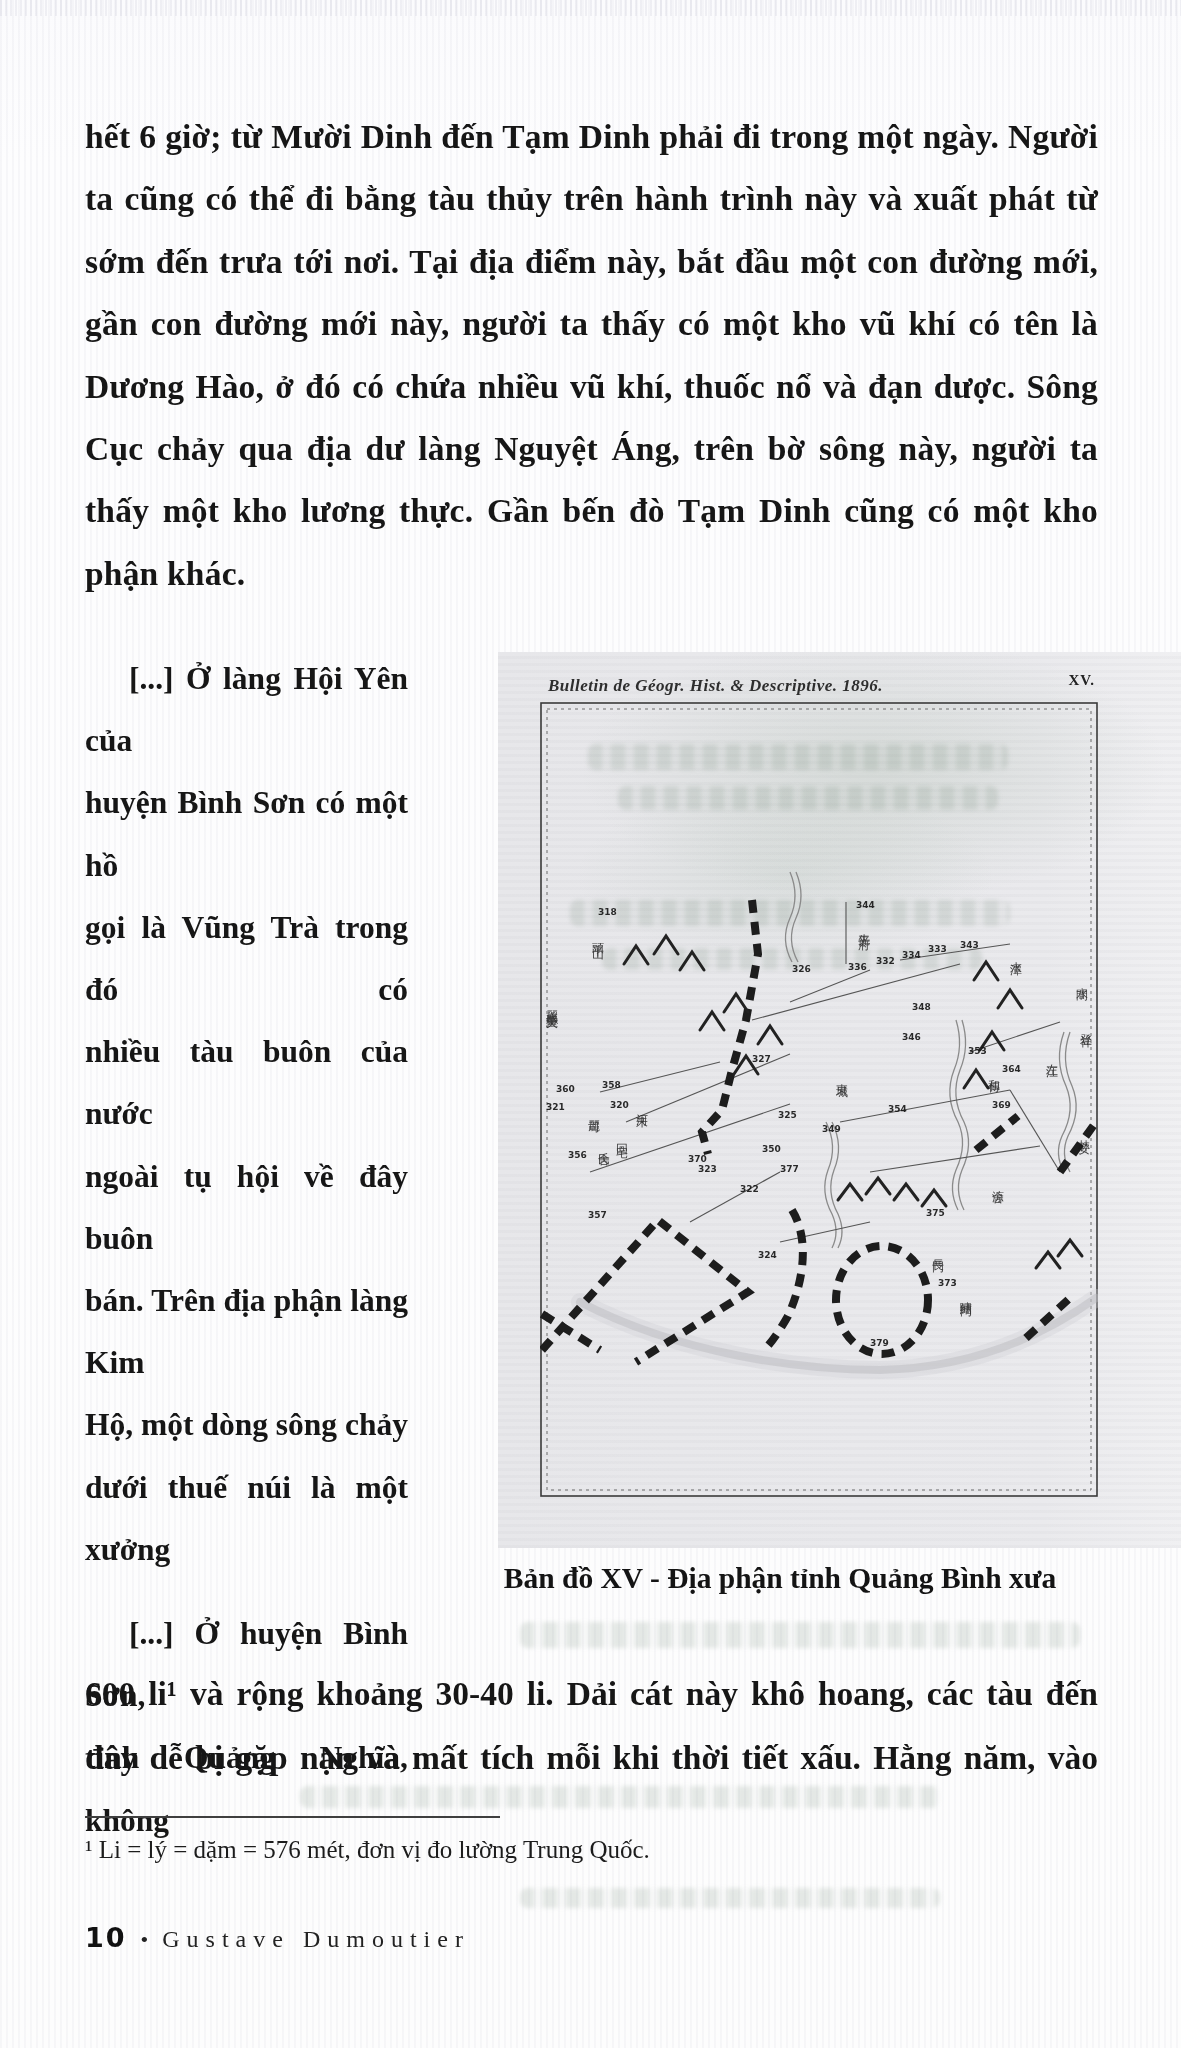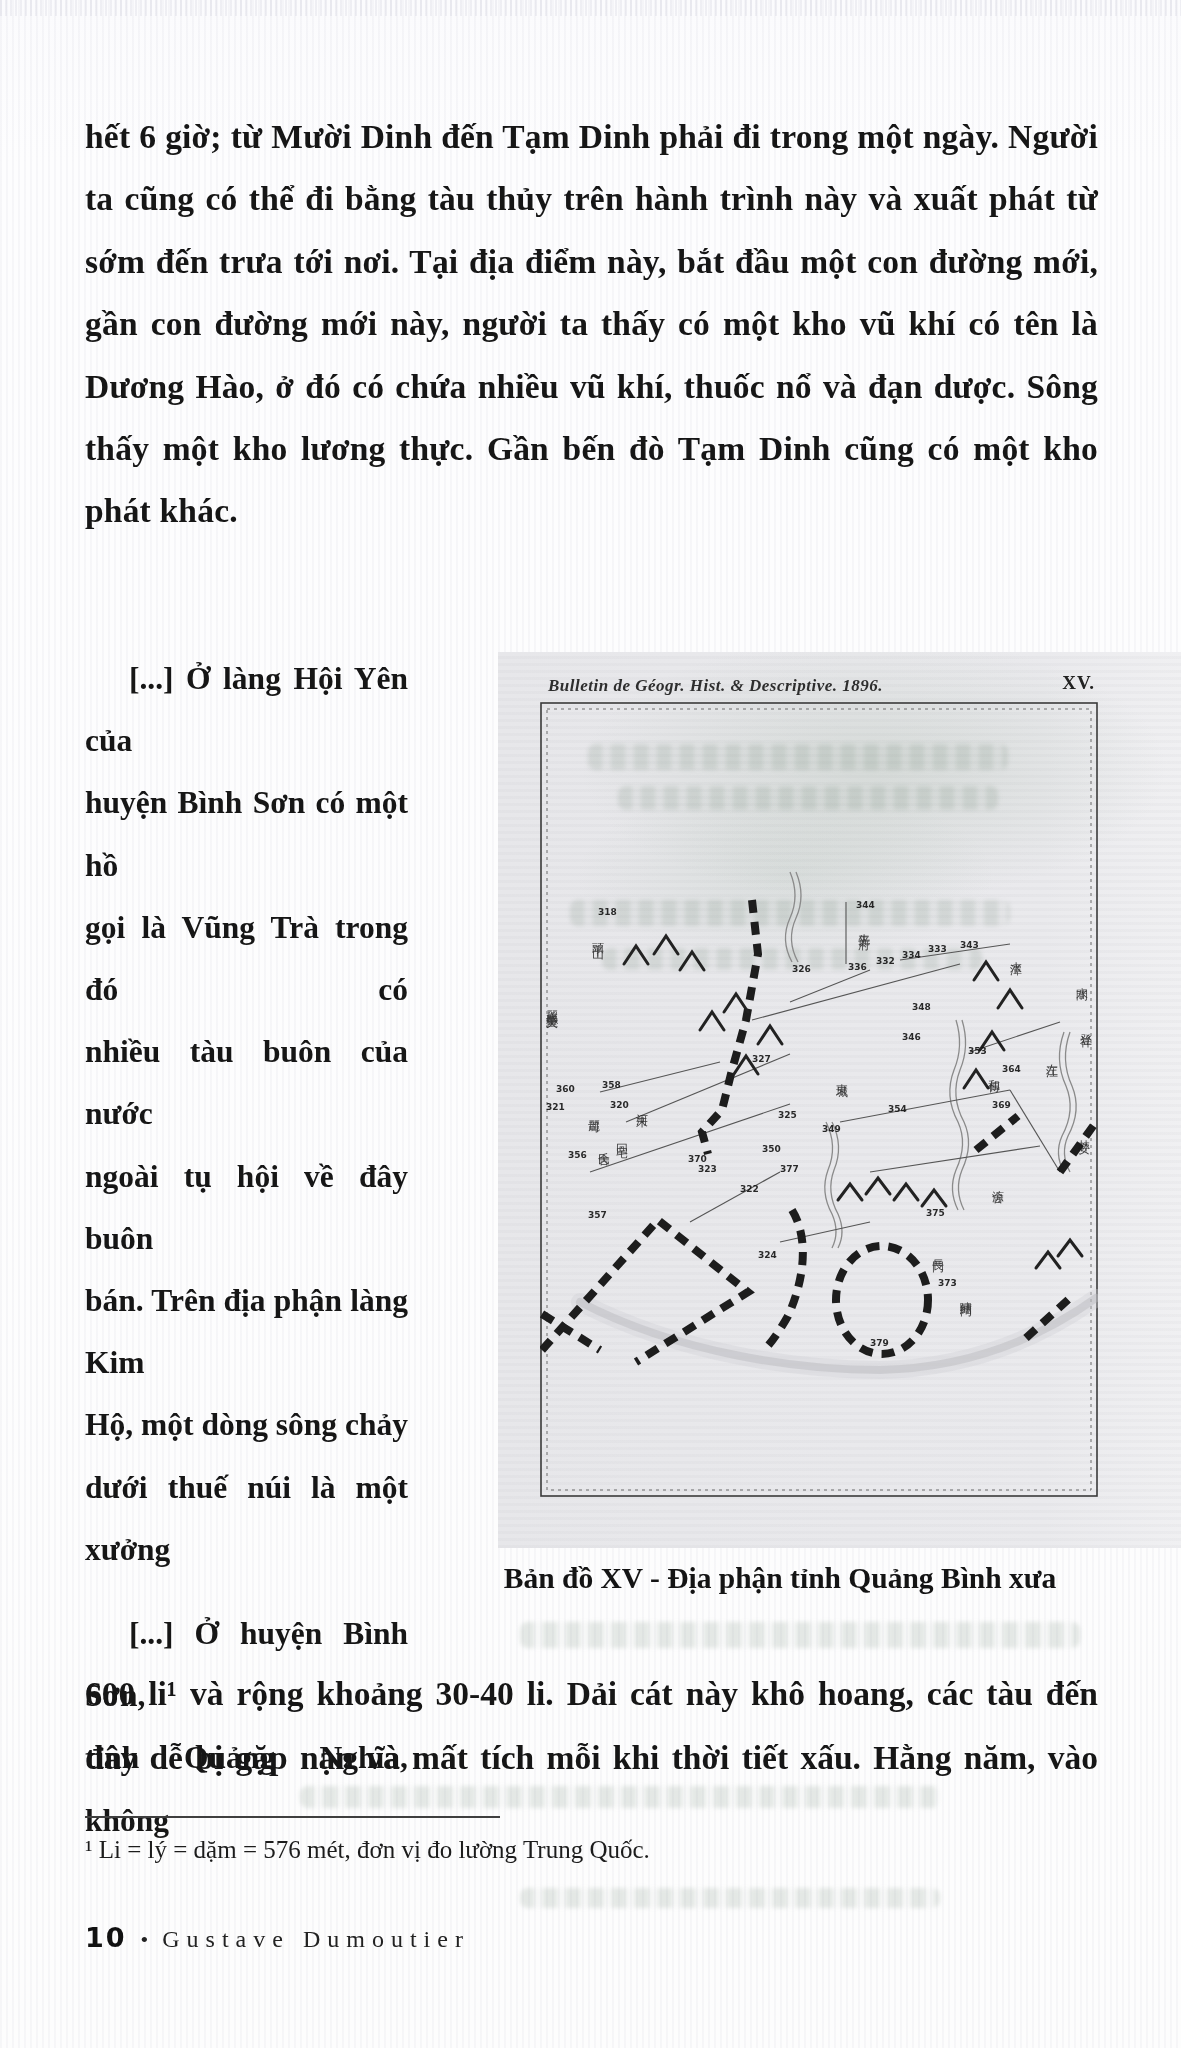--- a/index.html
+++ b/index.html
@@ -31,21 +31,21 @@
   
   .plate{position:absolute;left:498px;top:652px;width:683px;height:896px;
     background:
       radial-gradient(420px 190px at 55% 13%, rgba(135,158,135,.20), transparent 70%),
       radial-gradient(300px 130px at 42% 25%, rgba(120,150,125,.13), transparent 70%),
       repeating-linear-gradient(0deg, rgba(120,120,130,.04) 0 3px, transparent 3px 7px),
       linear-gradient(90deg,#e7e7ea 0%,#eaeaed 80%,#f0f0f2 100%);
   }
   .plate-header{position:absolute;left:50px;top:24px;font-style:italic;font-weight:600;
     font-size:17px;color:#2e2e2e;filter:blur(.4px);letter-spacing:.5px;}
-  .plate-num{position:absolute;right:86px;top:20px;font-size:19px;color:#222;letter-spacing:1px;font-weight:600;}
+  .plate-num{position:absolute;right:86px;top:20px;font-size:15px;color:#222;letter-spacing:1px;font-weight:600;}
   .frame{position:absolute;left:42px;top:50px;width:558px;height:795px;}
   .frame svg{position:absolute;left:0;top:0;}
   .markers{position:absolute;left:0;top:0;width:648px;height:795px;}
   .nmark{position:absolute;font:bold 9px "DejaVu Sans", sans-serif;color:#141414;opacity:.9;}
   .vlabel{position:absolute;writing-mode:vertical-rl;text-orientation:upright;
     font-family:"DejaVu Sans", sans-serif;font-size:12px;color:#1a1a1a;letter-spacing:2px;opacity:.85;line-height:1;}
   .caption{position:absolute;left:460px;top:1562px;width:640px;text-align:center;
     font-size:29.5px;font-weight:600;color:#141414;}
   
   .smudge{position:absolute;border-radius:8px;filter:blur(2.2px);
@@ -56,22 +56,23 @@
 
 <div class="page">
   <div class="topnoise"></div>
 
   <div class="block p1">
     <div class="jline">hết 6 giờ; từ Mười Dinh đến Tạm Dinh phải đi trong một ngày. Người</div>
     <div class="jline">ta cũng có thể đi bằng tàu thủy trên hành trình này và xuất phát từ</div>
     <div class="jline">sớm đến trưa tới nơi. Tại địa điểm này, bắt đầu một con đường mới,</div>
     <div class="jline">gần con đường mới này, người ta thấy có một kho vũ khí có tên là</div>
     <div class="jline">Dương Hào, ở đó có chứa nhiều vũ khí, thuốc nổ và đạn dược. Sông</div>
+    <div class="jline">Cục chảy qua địa dư làng Nguyệt Áng, trên bờ sông này, người ta</div>
     <div class="jline">thấy một kho lương thực. Gần bến đò Tạm Dinh cũng có một kho</div>
-    <div class="lline">phát khác.</div>
+    <div class="lline">phận khác.</div>
   </div>
 
   <div class="plate">
     <div class="plate-header">Bulletin de Géogr. Hist. &amp; Descriptive. 1896.</div>
     <div class="plate-num">XV.</div>
 
     <div class="smudge" style="left:90px;top:92px;width:420px;height:26px;"></div>
     <div class="smudge" style="left:120px;top:134px;width:380px;height:24px;"></div>
     <div class="smudge" style="left:72px;top:248px;width:440px;height:26px;"></div>
     <div class="smudge" style="left:104px;top:296px;width:380px;height:22px;"></div>

